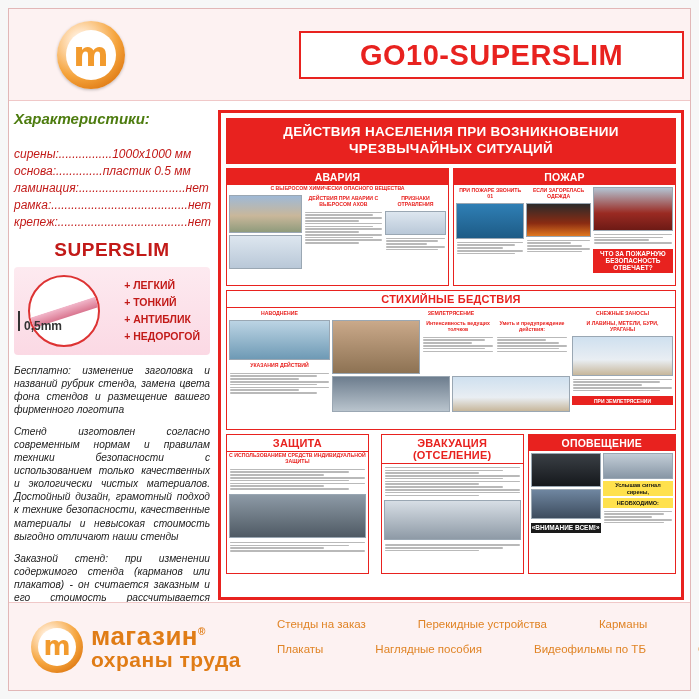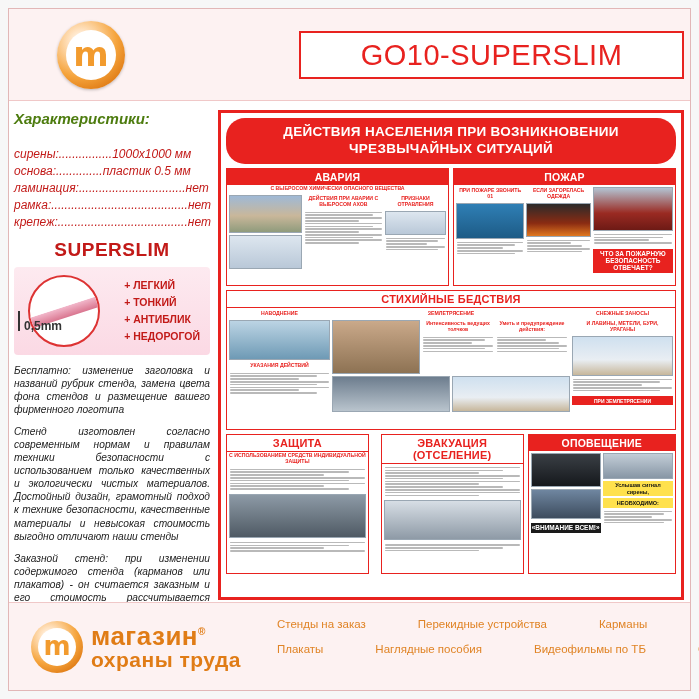--- a/index.html
+++ b/index.html
@@ -50,21 +50,21 @@
     line-height: 1; margin-top: -2px;
   }
   .title-box {
     position: absolute; left: 290px; top: 22px;
     width: 385px; height: 48px;
     border: 2px solid #e8221f;
     background: #ffffff;
     display: flex; align-items: center; justify-content: center;
   }
   .title-text {
-    color: #e8221f; font-weight: normal; font-size: 29px;
+    color: #e8221f; font-weight: bold; font-size: 29px;
     letter-spacing: .5px;
     font-family: "Liberation Sans", sans-serif;
   }
 
   
   .left-col {
     position: absolute; left: 14px; top: 110px;
     width: 196px;
   }
   .char-title {
@@ -127,21 +127,21 @@
     position: absolute; left: 218px; top: 110px;
     width: 466px; height: 490px;
     background: #ffffff;
     border: 3px solid #e8221f;
     padding: 5px;
   }
   .poster-head {
     background: #e8221f; color: #ffffff;
     text-align: center; font-weight: bold;
     font-size: 13.5px; line-height: 1.25;
-    padding: 6px 4px; letter-spacing: .3px; border-radius: 19px;
+    padding: 6px 4px; letter-spacing: .3px;
   }
   .poster-grid {
     display: flex; flex-direction: column; gap: 4px; margin-top: 4px;
   }
   .row { display: flex; gap: 4px; }
   .panel {
     border: 1px solid #e8221f;
     background: #ffffff;
     position: relative;
     overflow: hidden;

